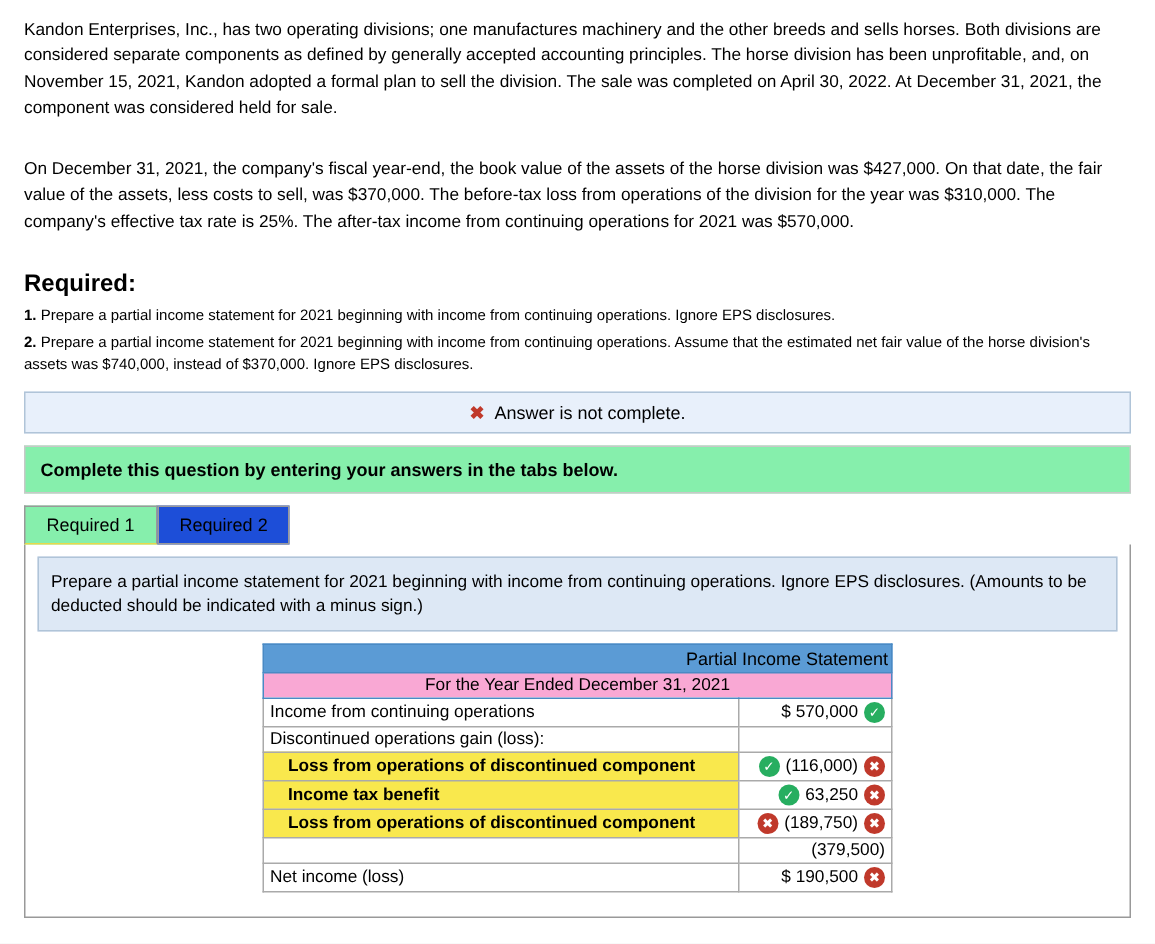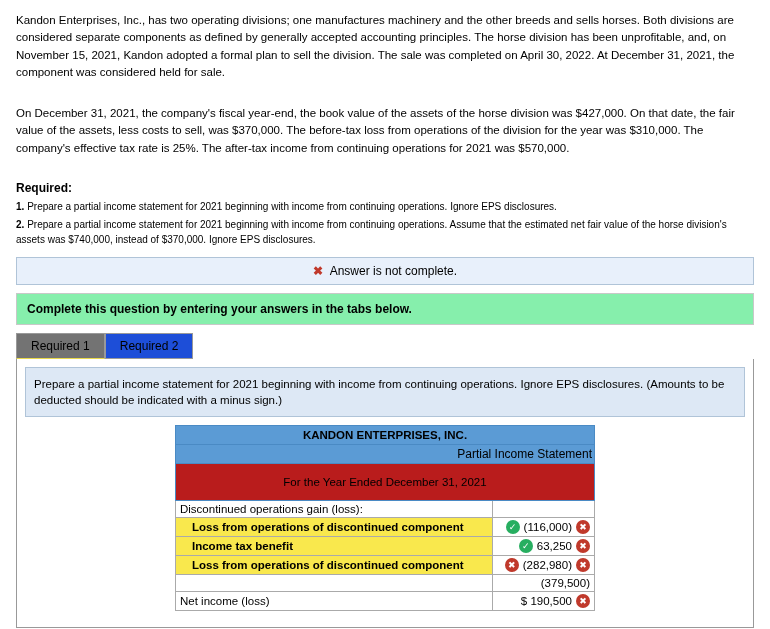--- a/index.html
+++ b/index.html
@@ -21,21 +21,21 @@
       font-size: 11.5px;
       line-height: 1.5;
       margin-bottom: 10px;
       color: #000;
     }
     .required-section {
       margin-bottom: 10px;
     }
     .required-title {
       font-weight: bold;
-      font-size: 12px;
+      font-size: 16px;
       margin-bottom: 4px;
     }
     .required-list {
       list-style: none;
       padding-left: 0;
     }
     .required-list li {
       font-size: 10px;
       line-height: 1.5;
       margin-bottom: 3px;
@@ -70,21 +70,21 @@
       margin-bottom: 0;
     }
     .tab {
       padding: 5px 14px;
       border: 1px solid #999;
       cursor: pointer;
       font-size: 12px;
       background: #f5f5f5;
     }
     .tab.active {
-      background: #737373;
+      background: #86efac;
       border-bottom: 1px solid #e8d84a;
       font-weight: normal;
     }
     .tab.inactive {
       background: #1d4ed8;
     }
     .tab-content {
       border: 1px solid #999;
       border-top: none;
       padding: 8px;
@@ -115,24 +115,24 @@
       border: 1px solid #4a8ac4;
     }
     .income-table .sub-header {
       background: #5b9bd5;
       text-align: right;
       font-size: 12px;
       padding: 2px;
       border: 1px solid #4a8ac4;
     }
     .income-table .date-header {
-      background: #b91c1c;
-      text-align: center;
-      font-size: 11.5px;
-      padding: 12px;
+      background: #f9a8d4;
+      text-align: center;
+      font-size: 11.5px;
+      padding: 2px;
       border: 1px solid #4a8ac4;
     }
     .income-table td {
       border: 1px solid #aaa;
       padding: 2px 4px;
       font-size: 11.5px;
     }
     .income-table .row-label {
       background: #fff;
     }
@@ -222,29 +222,37 @@
 
   
   <div class="tab-content">
     <div class="tab-instruction">
       <span>Prepare a partial income statement for 2021 beginning with income from continuing operations. Ignore EPS disclosures. (Amounts to be deducted should be indicated with a minus sign.)</span>
     </div>
 
     <table class="income-table">
       <tbody>
         <tr>
-          <td colspan="2" class="company-header">KANDON ENTERPRISES, INC.</td>
-        </tr>
-        <tr>
           <td colspan="2" class="sub-header">Partial Income Statement</td>
         </tr>
         <tr>
           <td colspan="2" class="date-header">For the Year Ended December 31, 2021</td>
         </tr>
 
+        <tr>
+          <td class="row-label">
+            <span>Income from continuing operations</span>
+          </td>
+          <td class="row-value">
+            <div class="value-cell">
+              <span>$ 570,000</span>
+              <span class="icon-check">✓</span>
+            </div>
+          </td>
+        </tr>
 
         <tr>
           <td class="row-label">
             <span>Discontinued operations gain (loss):</span>
           </td>
           <td class="row-value"></td>
         </tr>
 
         <tr>
           <td class="row-label highlighted-yellow indented">
@@ -272,21 +280,21 @@
           </td>
         </tr>
 
         <tr>
           <td class="row-label highlighted-yellow indented">
             <span>Loss from operations of discontinued component</span>
           </td>
           <td class="row-value">
             <div class="value-cell">
               <span class="icon-x-red">✖</span>
-              <span>(282,980)</span>
+              <span>(189,750)</span>
               <span class="icon-x-red">✖</span>
             </div>
           </td>
         </tr>
 
         <tr>
           <td class="row-label"></td>
           <td class="row-value">
             <div class="value-cell">
               <span>(379,500)</span>

